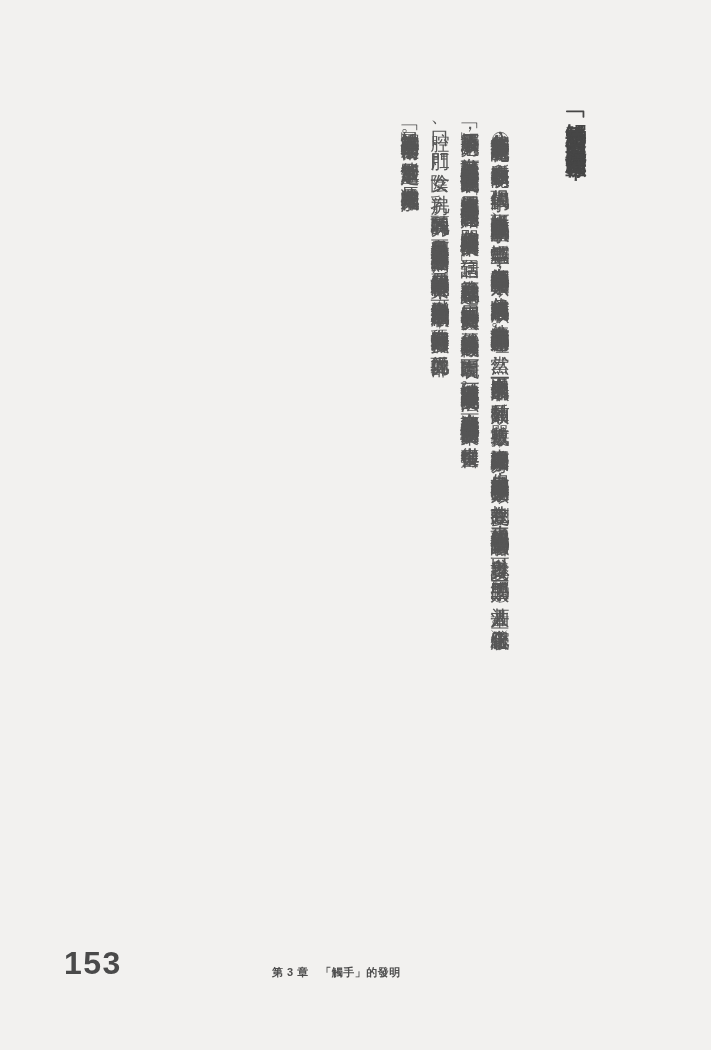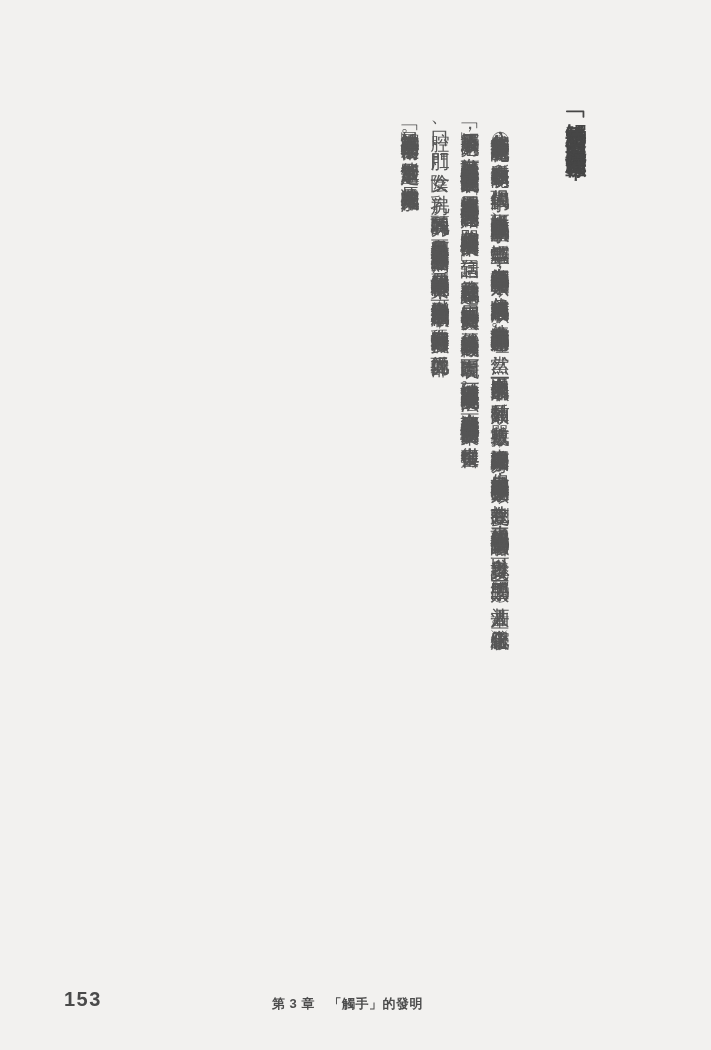--- a/index.html
+++ b/index.html
@@ -42,31 +42,31 @@
     color: #565656;
     text-align: justify;
   }
   .body-text p {
     margin: 0;
     text-indent: 1em;
   }
   .page-number {
     position: absolute;
     left: 64px;
-    top: 988px;
-    font-size: 20px;
+    top: 945px;
+    font-size: 32px;
     font-weight: bold;
     letter-spacing: 1.5px;
     color: #4a4a4a;
   }
   .chapter-head {
     position: absolute;
     left: 272px;
-    top: 995px;
-    font-size: 13px;
+    top: 965px;
+    font-size: 11px;
     font-weight: bold;
     letter-spacing: 0.5px;
     color: #4d4d4d;
   }
 </style>
 </head>
 <body>
 
 <div class="page">
 

